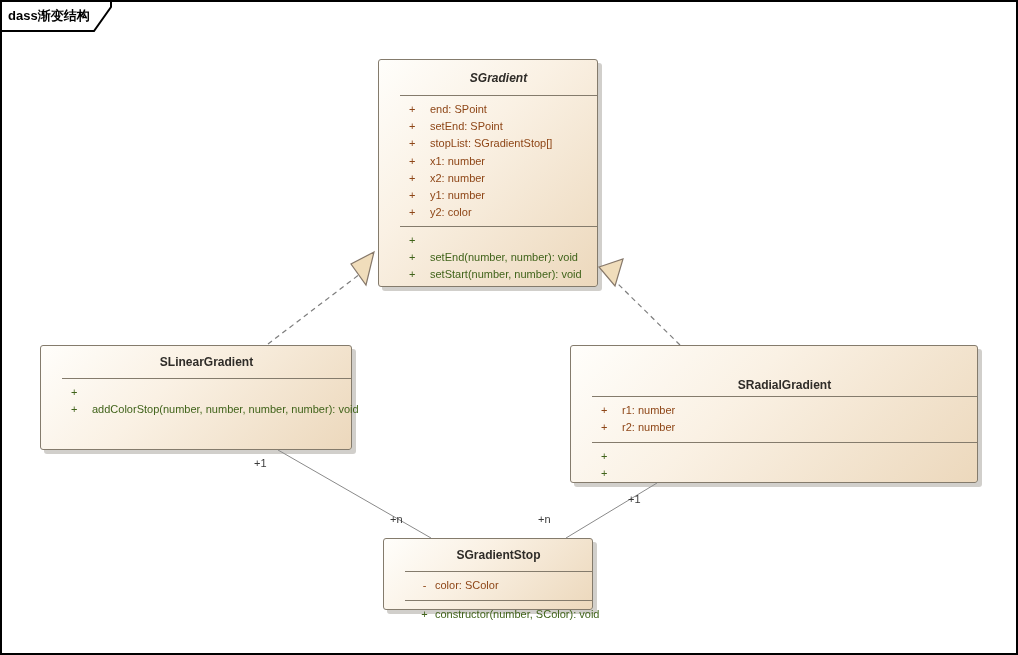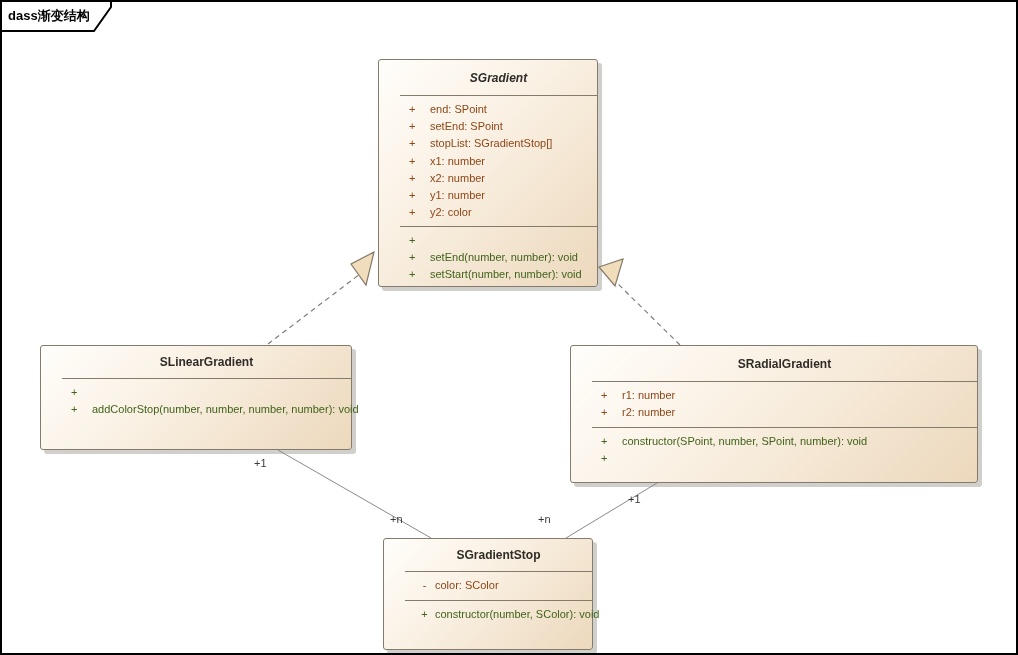--- a/index.html
+++ b/index.html
@@ -100,45 +100,44 @@
           <span class="sign">+</span>
         </div>
       <div class="member-row meth">
           <span class="sign">+</span>
           <span>addColorStop(number, number, number, number): void</span>
         </div>
     </div>
   </div>
 
   <div class="classbox" style="left:570px;top:345px;width:408px;height:138px;">
-    <div class="header" style="height:36px;">
+    <div class="header" style="height:24px;margin-top:27px;">
       <span>SRadialGradient</span>
     </div>
     <div class="members" style="height:45px;">
       <div class="member-row attr">
           <span class="sign">+</span>
           <span>r1: number</span>
         </div>
       <div class="member-row attr">
           <span class="sign">+</span>
           <span>r2: number</span>
         </div>
     </div>
     <div class="members op" style="height:59px;">
       <div class="member-row meth">
           <span class="sign">+</span>
-          <span>constructor(SPoint, number, SPoint, number): void</span>
         </div>
       <div class="member-row meth">
           <span class="sign">+</span>
         </div>
     </div>
   </div>
 
-  <div class="classbox" style="left:383px;top:538px;width:210px;height:112px;text-align:center;">
+  <div class="classbox" style="left:383px;top:538px;width:210px;height:72px;text-align:center;">
     <div class="header" style="height:33px;">
       <span>SGradientStop</span>
     </div>
     <div class="members" style="height:28px;">
       <div class="member-row attr">
           <span class="sign">-</span>
           <span>color: SColor</span>
         </div>
     </div>
     <div class="members op" style="height:27px;">

